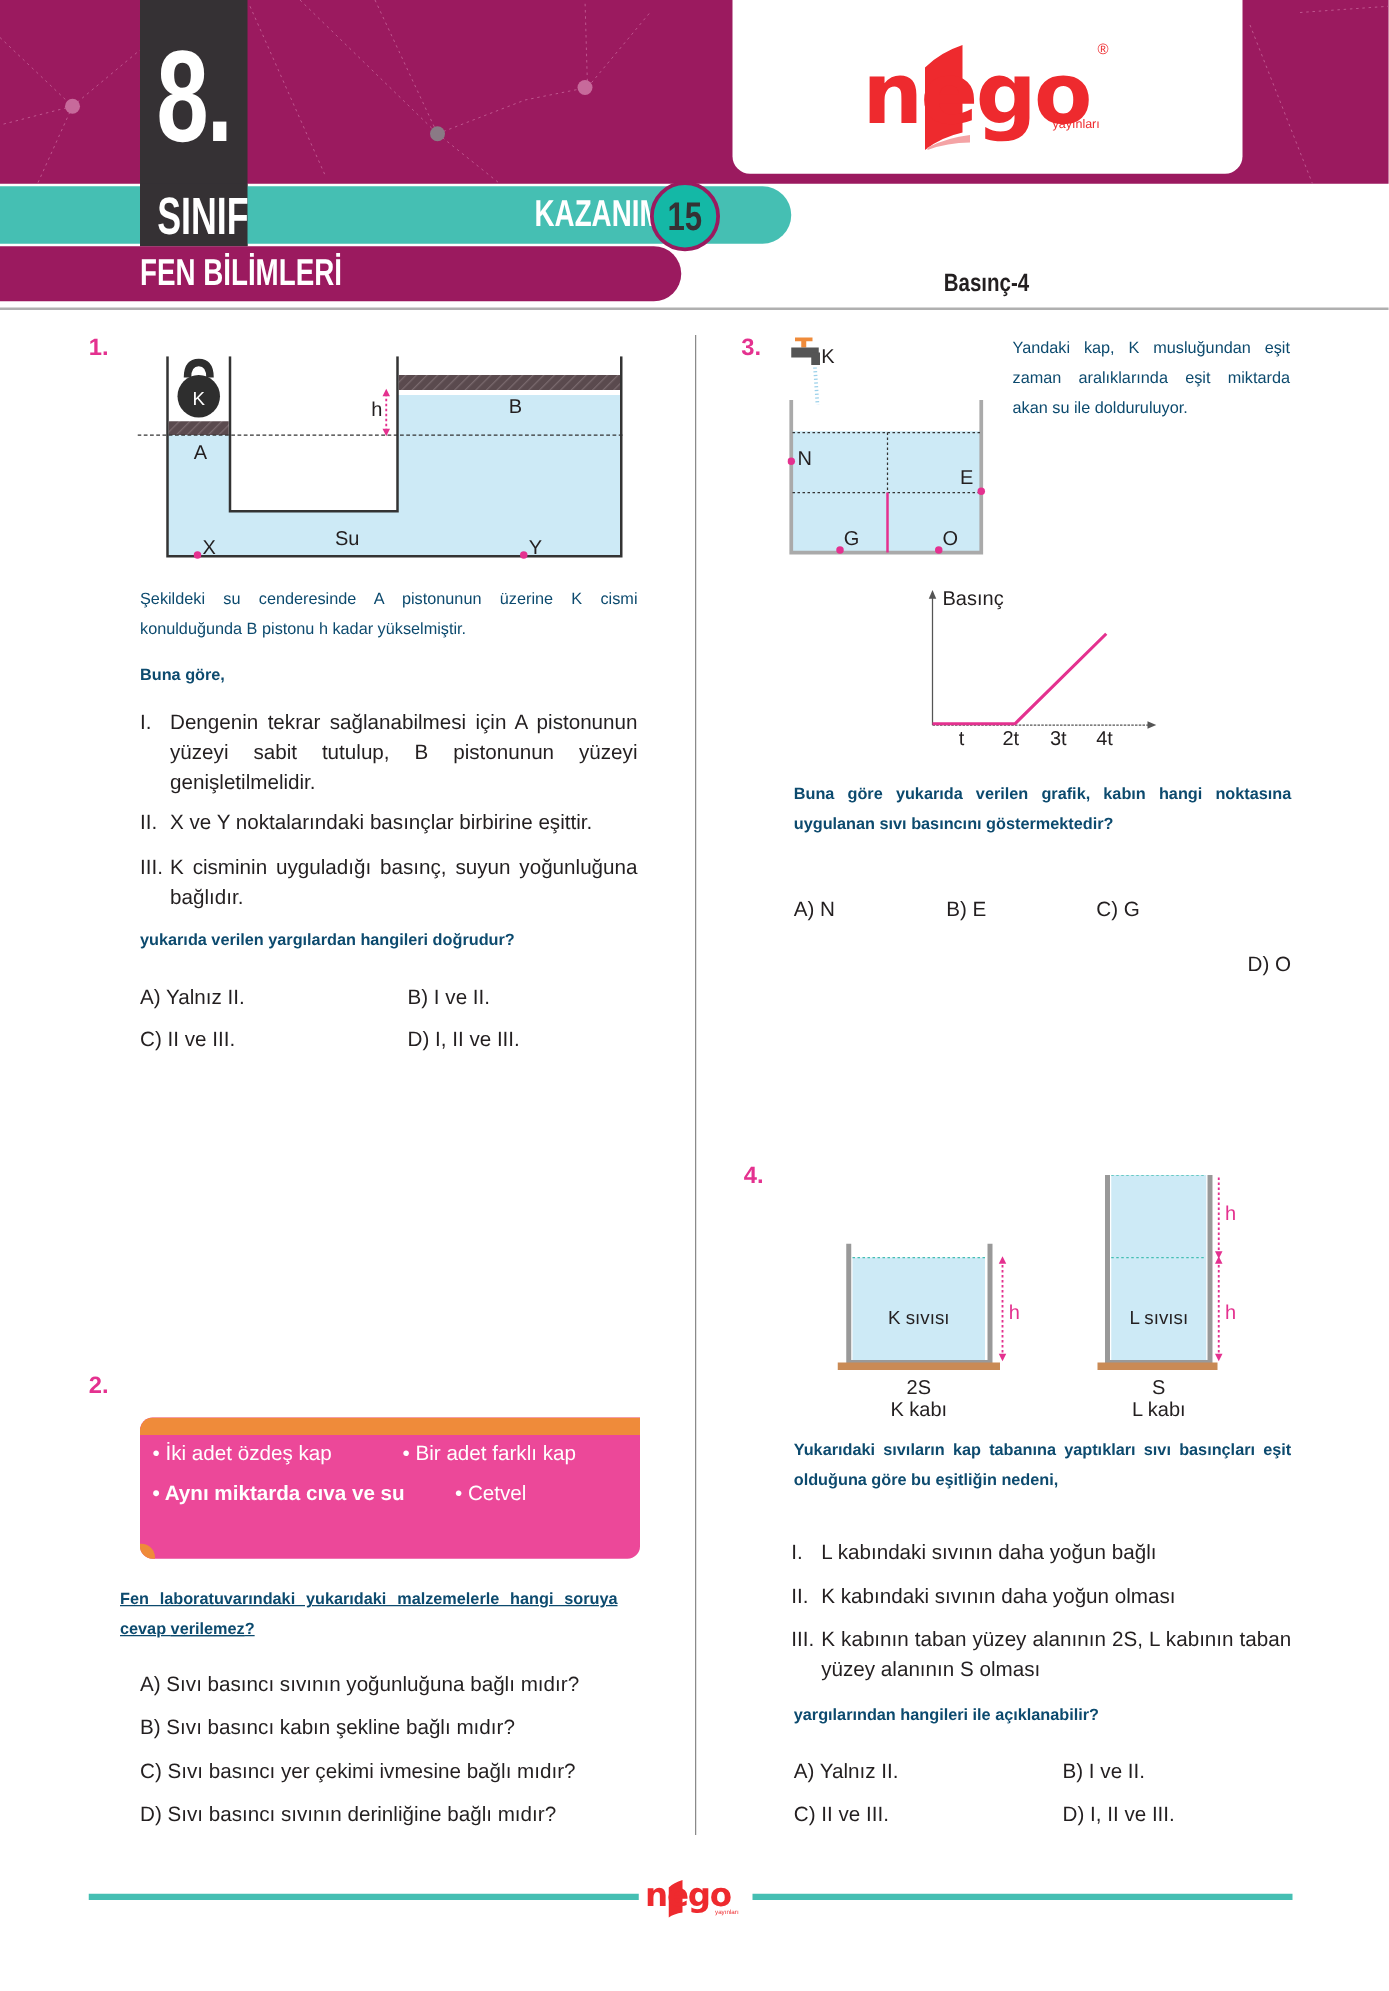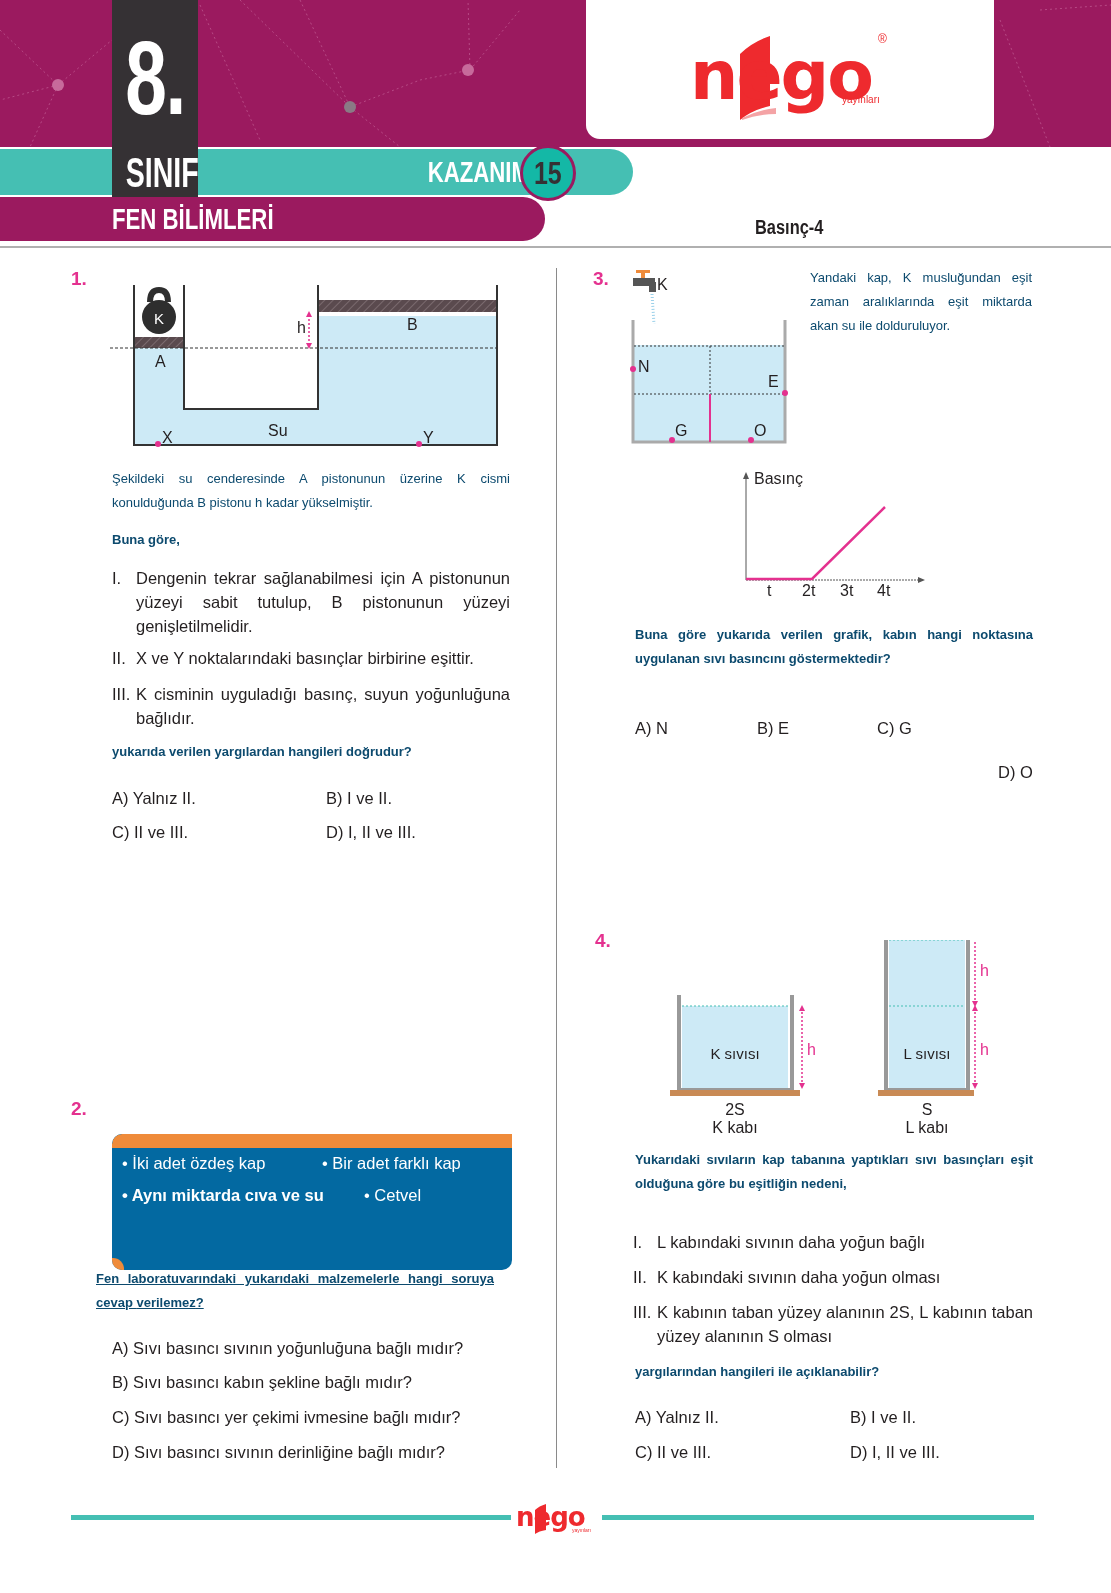--- a/index.html
+++ b/index.html
@@ -34,21 +34,21 @@
   .txt { position: absolute; font-size: 13px; line-height: 24px; color: #0c4a6e; }
   .bold { font-weight: bold; }
   .just { text-align: justify; }
   .ri { position: absolute; font-size: 16.5px; line-height: 24px; }
   .ri .rn { position: absolute; left: 0; top: 0; }
   .ri .rt { display: block; padding-left: 24px; }
   .opt { position: absolute; font-size: 16.5px; line-height: 24px; white-space: nowrap; text-align: center; }
   .u { text-decoration: underline; }
 
   
-  .mat-box { position: absolute; left: 112px; top: 1134px; width: 400px; height: 136px; background: #0369a1; border-radius: 10px 0 10px 10px; overflow: hidden; }
+  .mat-box { position: absolute; left: 112px; top: 1134px; width: 400px; height: 113px; background: #ec4899; border-radius: 10px 0 10px 10px; overflow: hidden; }
   .mat-box .stripe { position: absolute; left: 0; top: 0; width: 100%; height: 14px; background: #ef8b3a; border-radius: 10px 0 0 0; }
   .mat-box .corner { position: absolute; left: -10px; bottom: -10px; width: 22px; height: 22px; background: #ef8b3a; border-radius: 50%; }
   .mat-item { position: absolute; color: #fff; font-size: 16.5px; white-space: nowrap; }
 
   
   .ftr-line { position: absolute; top: 1515px; height: 5px; background: #45bfb3; }
 
   svg text { font-family: "Liberation Sans", sans-serif; }
 </style>
 </head>

